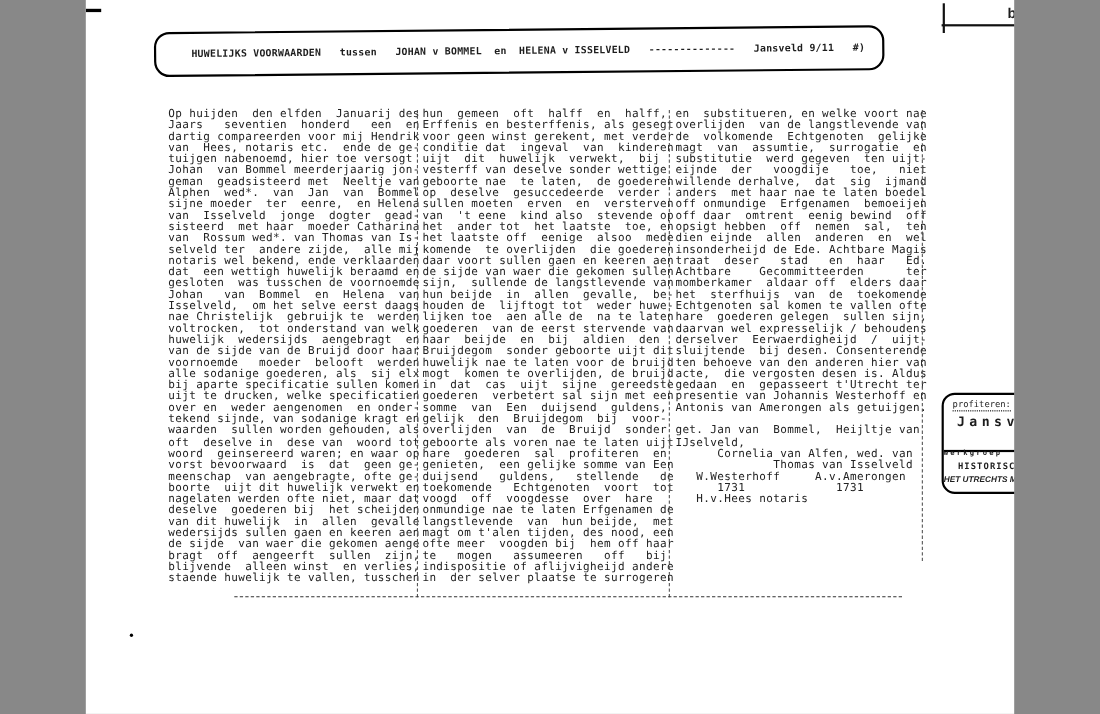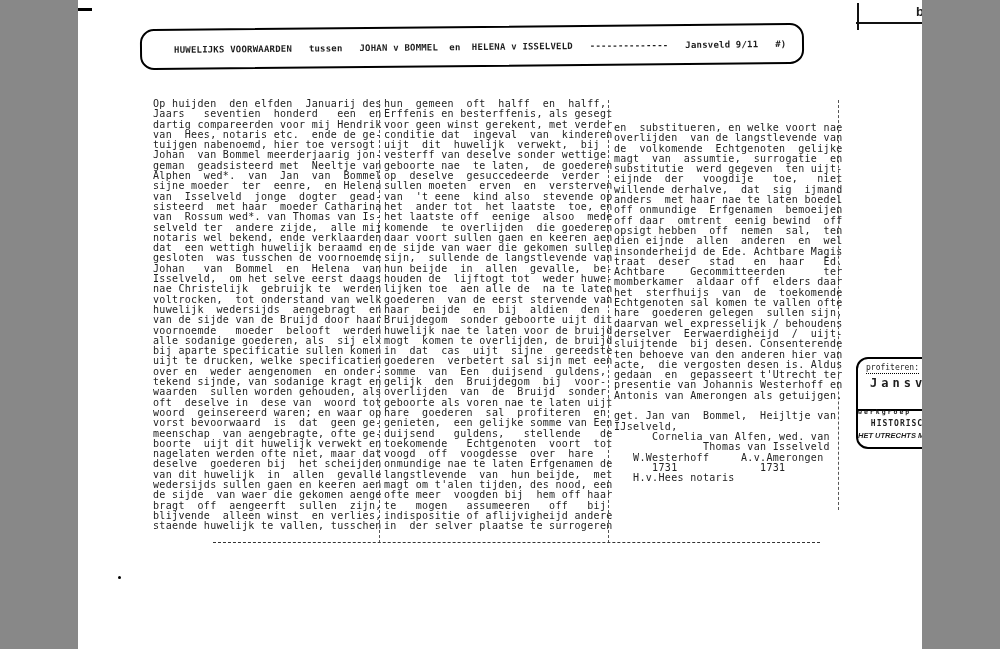--- a/index.html
+++ b/index.html
@@ -27,21 +27,21 @@
     border:2.5px solid #000; border-radius:14px;
     transform:rotate(-0.55deg);
     display:flex; align-items:center;
   }
   .title-box pre { font-size:9px; font-weight:bold; letter-spacing:0.2px; padding-left:32px; }
 
   
   .col { position:absolute; top:99px; font-size:10px; line-height:10.3px; letter-spacing:0.33px; color:#222; }
   .col1 { left:75px; }
   .col2 { left:306px; }
-  .col3 { left:536px;margin-top:24px; }
+  .col3 { left:536px; }
   .colsep { position:absolute; top:100px; width:0; border-left:1px dashed #555; }
   .sep1 { left:301px; height:443px; }
   .sep2 { left:530px; height:443px; }
   .sep3 { left:760px; height:410px; }
 
   
   .source-box {
     position:absolute; left:781px; top:47px; width:150px; height:89px;
     border:2.5px solid #000; border-radius:10px;
   }

